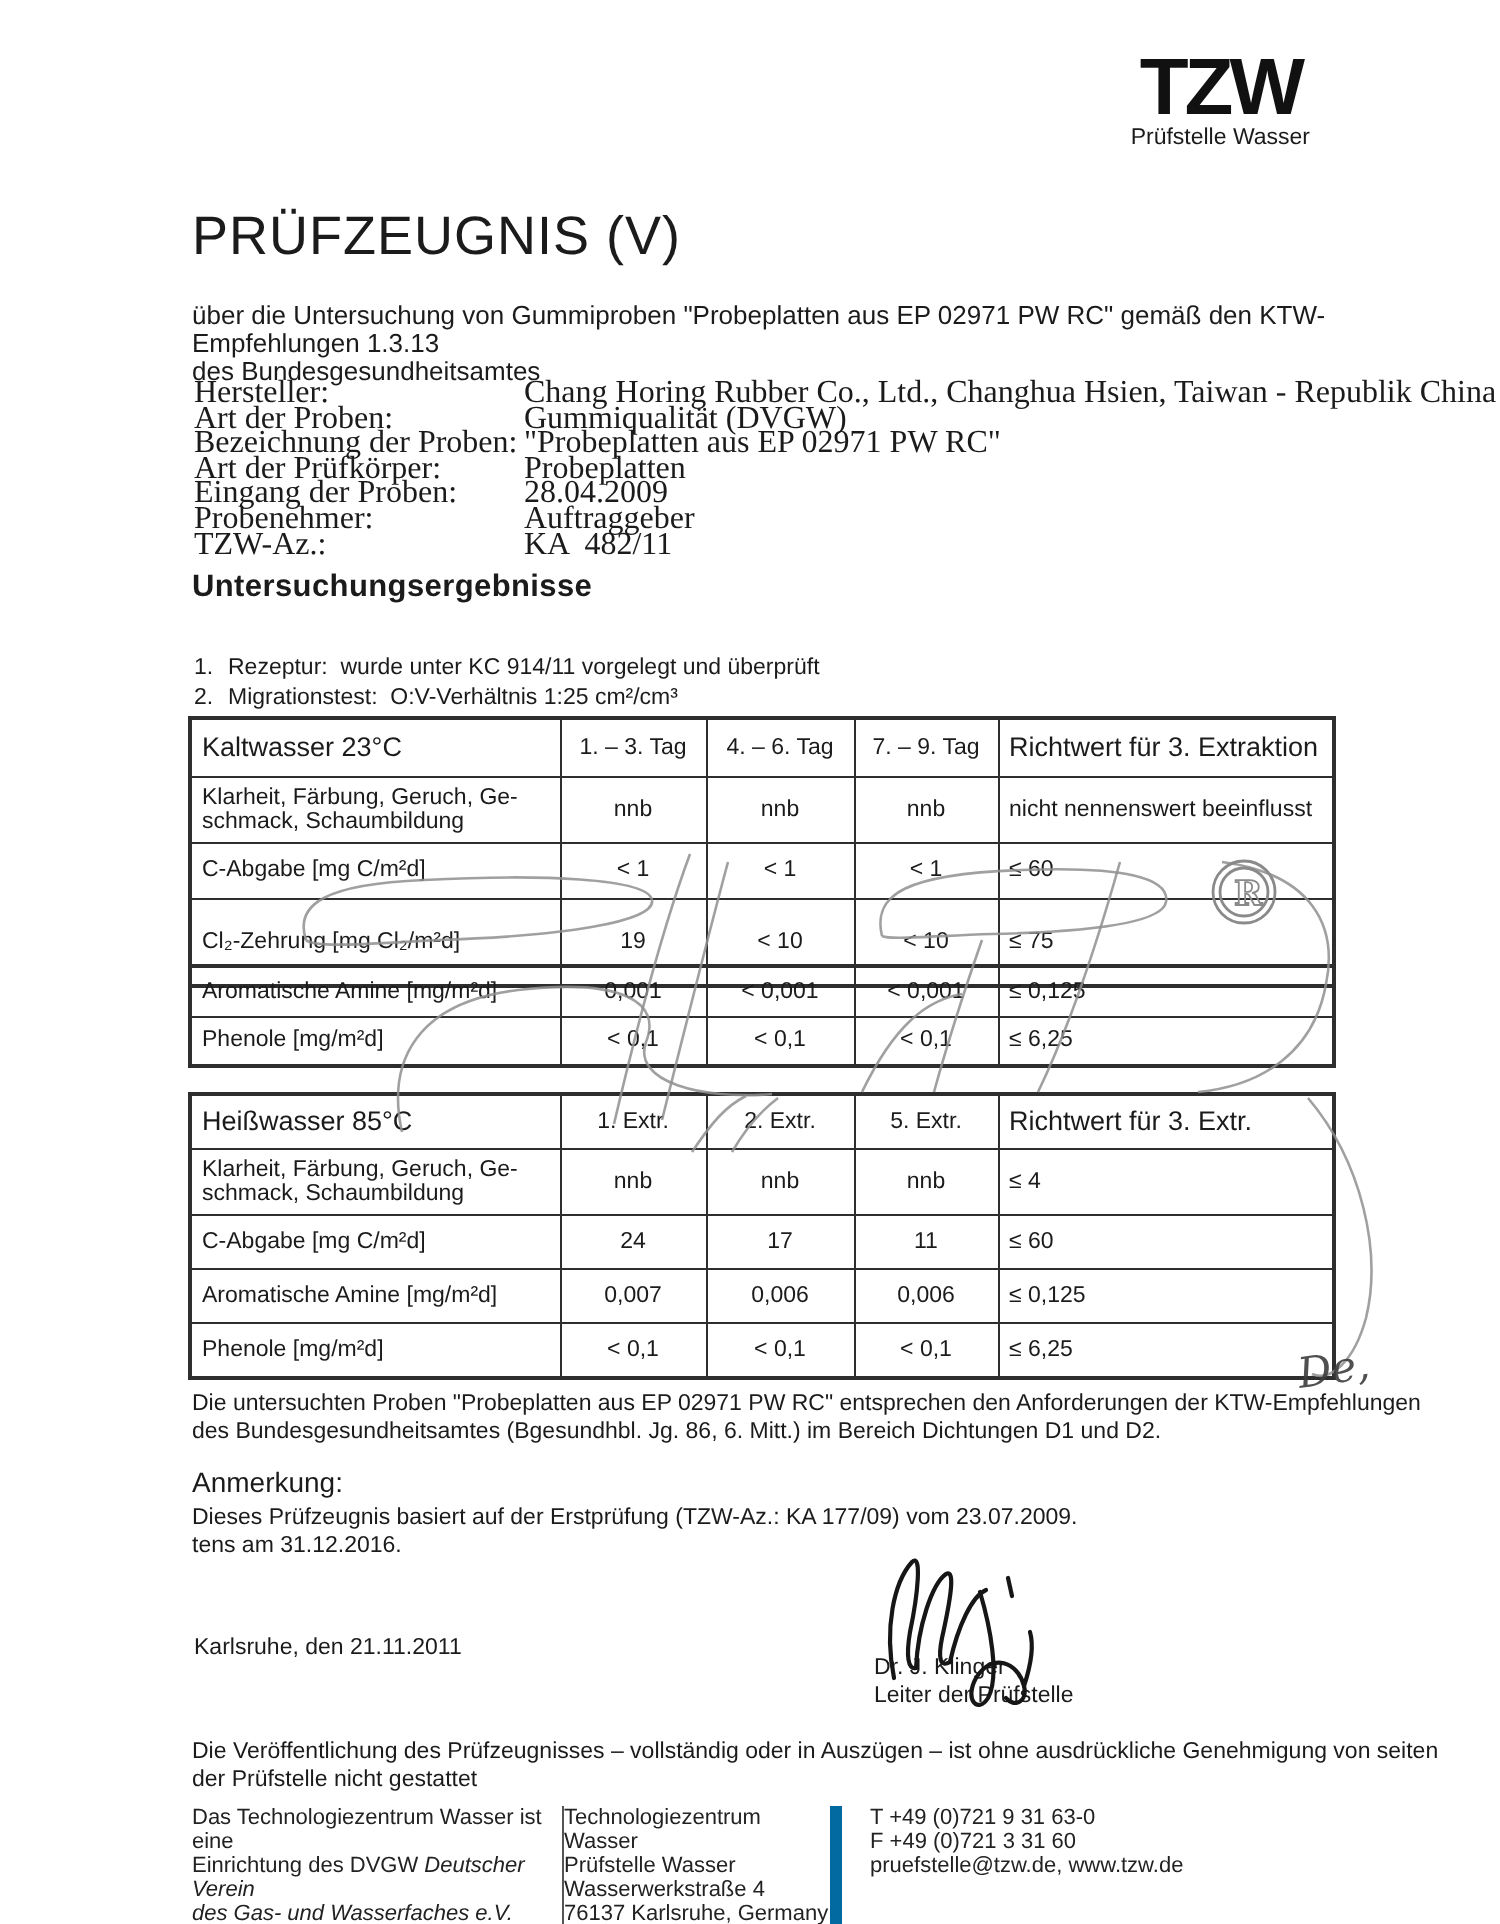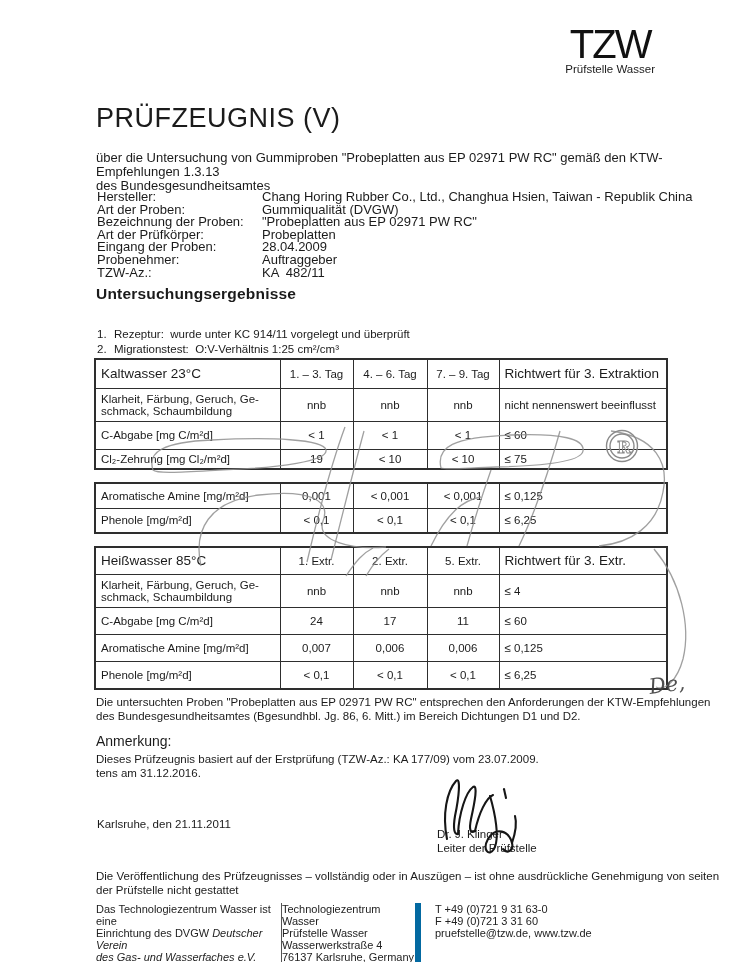--- a/index.html
+++ b/index.html
@@ -3,27 +3,27 @@
 <meta charset="utf-8">
 <style>
   html,body{margin:0;padding:0;background:#e8e8e8;}
   .page{
     position:relative;width:750px;height:962px;background:#ffffff;
     font-family:"Liberation Sans", sans-serif;color:#1b1b1b;overflow:hidden;
     margin:0 auto;
   }
   
   .logo-block{position:absolute;top:26px;right:95px;text-align:center;}
-  .logo-tzw{font-size:40px;font-weight:400;letter-spacing:-2px;line-height:36px;color:#111;}
+  .logo-tzw{font-size:40px;font-weight:700;letter-spacing:-2px;line-height:36px;color:#111;}
   .logo-sub{font-size:11.5px;margin-top:1px;color:#1b1b1b;}
   
   .doc-title{position:absolute;top:103px;left:96px;font-size:27px;font-weight:400;letter-spacing:.5px;}
   .intro{position:absolute;top:151px;left:96px;width:620px;font-size:13px;line-height:14px;}
   
-  .details{position:absolute;top:191px;left:97px;font-size:13px;line-height:12.6px;}
+  .details{position:absolute;top:191px;left:97px;font-size:16px;line-height:12.6px;font-family:Liberation Serif, serif;}
   .drow{display:flex;}
   .dlabel{width:165px;flex:none;}
   .dvalue{white-space:pre-wrap;}
   
   .results-h{position:absolute;top:285px;left:96px;font-size:15.5px;font-weight:700;letter-spacing:.2px;}
   .notes{position:absolute;top:327px;left:97px;font-size:11.5px;line-height:14.5px;}
   .nrow span{white-space:pre-wrap;}
   .nnum{display:inline-block;width:17px;}
   
   table.tbl{border-collapse:collapse;table-layout:fixed;width:572px;font-size:11.5px;
@@ -31,21 +31,21 @@
   table.tbl td{border:1px solid #2e2e2e;padding:1px 5px;vertical-align:middle;}
   table.tbl{border:2px solid #2e2e2e;}
   col.c1{width:185px}col.c2{width:73px}col.c3{width:74px}col.c4{width:72px}col.c5{width:168px}
   td.cl{text-align:left;}
   td.cm{text-align:center;}
   .trow-head td.cl{font-size:13.5px;}
   .tbl1{top:358px;}
   .tbl1 tr:nth-child(1){height:29px}
   .tbl1 tr:nth-child(2){height:33px}
   .tbl1 tr:nth-child(3){height:28px}
-  .tbl1 tr:nth-child(4){height:20px}
+  .tbl1 tr:nth-child(4){height:44px}
   .tbl2{top:482px;}
   .tbl2 tr{height:25px}
   .tbl3{top:546px;}
   .tbl3 tr:nth-child(1){height:27px}
   .tbl3 tr:nth-child(2){height:33px}
   .tbl3 tr:nth-child(3){height:27px}
   .tbl3 tr:nth-child(4){height:27px}
   .tbl3 tr:nth-child(5){height:28px}
   
   .conclusion{position:absolute;top:695px;left:96px;width:625px;font-size:11.5px;line-height:14px;}

